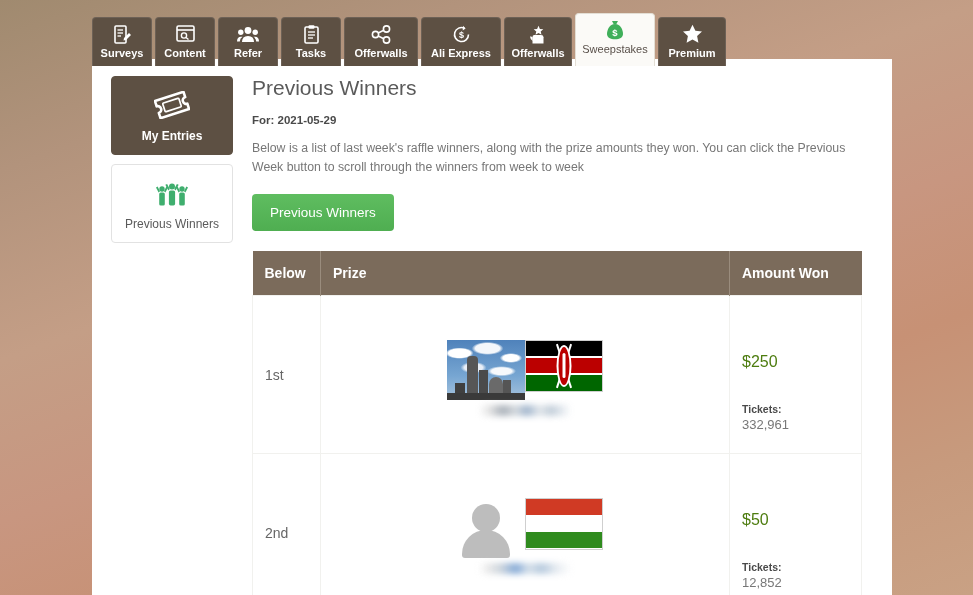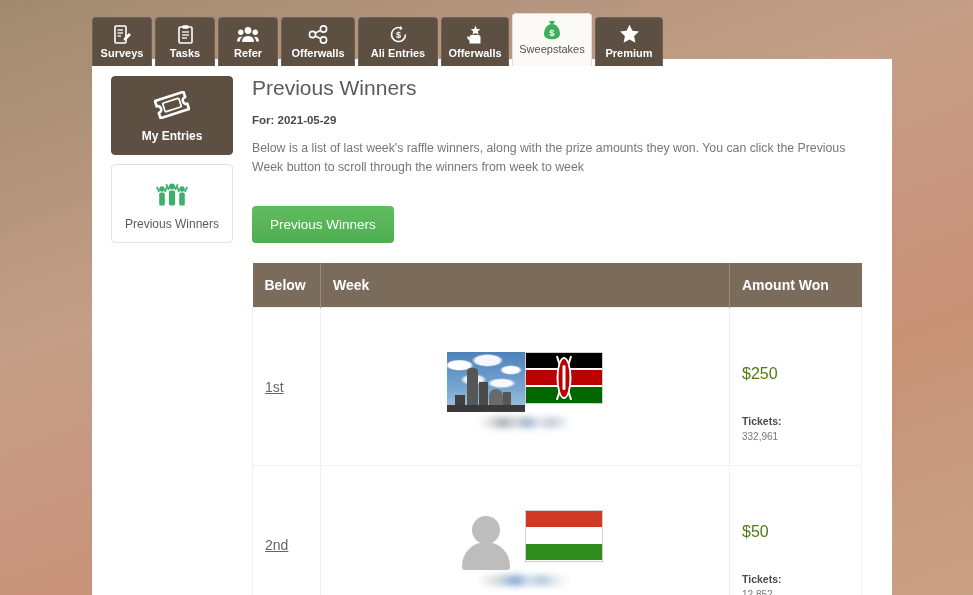--- a/index.html
+++ b/index.html
@@ -147,21 +147,21 @@
   .for-date {
     font-size: 11.5px;
     font-weight: bold;
     color: #4a4a4a;
     margin-bottom: 13px;
   }
   .desc {
     font-size: 12.3px;
     line-height: 19px;
     color: #777777;
-    margin-bottom: 29px;
+    margin-bottom: 17px;
     max-width: 618px;
   }
   .btn-prev {
     display: inline-block;
     background: #5cb85c;
     background: linear-gradient(180deg,#5fbd60 0%,#4fae51 100%);
     color: #ffffff;
     font-size: 13.5px;
     padding: 11px 18px;
     border: none;
@@ -194,21 +194,20 @@
 
   .winners-table tbody td {
     border: 1px solid #f1f1ee;
     padding: 14px 12px;
     vertical-align: middle;
     background: #ffffff;
   }
   .cell-prize {
     font-size: 14px;
     color: #666666;
-    text-decoration: underline;
   }
   .cell-user {
     text-align: center;
     height: 158px;
   }
   .cell-amount {
     vertical-align: top;
     padding-top: 50px !important;
   }
   .amount-value {
@@ -217,21 +216,21 @@
     margin-bottom: 31px;
   }
   .tickets-label {
     font-size: 10.5px;
     font-weight: bold;
     color: #4a4a4a;
     line-height: 15px;
     margin-top: 12px;
   }
   .tickets-value {
-    font-size: 10px;
+    font-size: 13px;
     color: #777777;
     line-height: 15px;
   }
 
   .user-block {
     display: flex;
     flex-direction: column;
     align-items: center;
     justify-content: flex-start;
     padding-top: 6px;
@@ -377,48 +376,59 @@
           <rect x="1" y="1" width="11" height="17" rx="1" fill="none" stroke="#fff" stroke-width="1.6"></rect>
           <line x1="3.5" y1="5" x2="9" y2="5" stroke="#fff" stroke-width="1.3"></line>
           <line x1="3.5" y1="8" x2="9" y2="8" stroke="#fff" stroke-width="1.3"></line>
           <line x1="3.5" y1="11" x2="7" y2="11" stroke="#fff" stroke-width="1.3"></line>
           <path d="M10 13 L15 8 L17 10 L12 15 L9.5 15.5 Z" fill="#fff"></path>
         </svg>
     </span>
     <span class="t-label">Surveys</span>
   </div>
 
-
   <div class="tab">
     <span class="t-icon">
-      <svg width="15" height="19" viewBox="0 0 15 19">
-          <rect x="1" y="2" width="13" height="16" rx="1.2" fill="none" stroke="#fff" stroke-width="1.6"></rect>
-          <rect x="4.5" y="0.3" width="6" height="3.4" rx="1" fill="#fff"></rect>
-          <line x1="4" y1="7" x2="11" y2="7" stroke="#fff" stroke-width="1.3"></line>
-          <line x1="4" y1="10" x2="11" y2="10" stroke="#fff" stroke-width="1.3"></line>
-          <line x1="4" y1="13" x2="9" y2="13" stroke="#fff" stroke-width="1.3"></line>
-        </svg>
-    </span>
-    <span class="t-label">Tasks</span>
+      <svg width="19" height="18" viewBox="0 0 19 18">
+          <rect x="1" y="1" width="17" height="15" rx="1.5" fill="none" stroke="#fff" stroke-width="1.6"></rect>
+          <line x1="1" y1="5" x2="18" y2="5" stroke="#fff" stroke-width="1.6"></line>
+          <circle cx="8" cy="10.5" r="2.6" fill="none" stroke="#fff" stroke-width="1.4"></circle>
+          <line x1="10" y1="12.5" x2="12.5" y2="14.5" stroke="#fff" stroke-width="1.5"></line>
+        </svg>
+    </span>
+    <span class="t-label">Content</span>
   </div>
 
   <div class="tab">
     <span class="t-icon">
       <svg width="22" height="17" viewBox="0 0 22 17">
           <circle cx="11" cy="4.5" r="3.4" fill="#fff"></circle>
           <path d="M5 16 Q5 10 11 10 Q17 10 17 16 Z" fill="#fff"></path>
           <circle cx="3.8" cy="6.2" r="2.7" fill="#fff"></circle>
           <path d="M0 15.5 Q0 10.8 4 10.8 L5.5 10.8 Q2.8 12.4 2.8 15.5 Z" fill="#fff"></path>
           <circle cx="18.2" cy="6.2" r="2.7" fill="#fff"></circle>
           <path d="M22 15.5 Q22 10.8 18 10.8 L16.5 10.8 Q19.2 12.4 19.2 15.5 Z" fill="#fff"></path>
         </svg>
     </span>
     <span class="t-label">Refer</span>
   </div>
 
+  <div class="tab">
+    <span class="t-icon">
+      <svg width="15" height="19" viewBox="0 0 15 19">
+          <rect x="1" y="2" width="13" height="16" rx="1.2" fill="none" stroke="#fff" stroke-width="1.6"></rect>
+          <rect x="4.5" y="0.3" width="6" height="3.4" rx="1" fill="#fff"></rect>
+          <line x1="4" y1="7" x2="11" y2="7" stroke="#fff" stroke-width="1.3"></line>
+          <line x1="4" y1="10" x2="11" y2="10" stroke="#fff" stroke-width="1.3"></line>
+          <line x1="4" y1="13" x2="9" y2="13" stroke="#fff" stroke-width="1.3"></line>
+        </svg>
+    </span>
+    <span class="t-label">Tasks</span>
+  </div>
+
   <div class="tab wider">
     <span class="t-icon">
       <svg width="21" height="19" viewBox="0 0 21 19">
           <circle cx="15.5" cy="4" r="3.1" fill="none" stroke="#fff" stroke-width="1.6"></circle>
           <circle cx="15.5" cy="15" r="3.1" fill="none" stroke="#fff" stroke-width="1.6"></circle>
           <circle cx="4.5" cy="9.5" r="3.1" fill="none" stroke="#fff" stroke-width="1.6"></circle>
           <line x1="7.2" y1="8" x2="12.8" y2="5.3" stroke="#fff" stroke-width="1.5"></line>
           <line x1="7.2" y1="11" x2="12.8" y2="13.7" stroke="#fff" stroke-width="1.5"></line>
         </svg>
     </span>
@@ -426,21 +436,21 @@
   </div>
 
   <div class="tab widest">
     <span class="t-icon">
       <svg width="19" height="19" viewBox="0 0 19 19">
           <path d="M16.5 9.5 A7 7 0 1 1 12.5 3.2" fill="none" stroke="#fff" stroke-width="1.6"></path>
           <path d="M11 0.8 L13.6 3.4 L10.7 5.4 Z" fill="#fff"></path>
           <text x="9.5" y="13.2" font-family="Liberation Sans, sans-serif" font-size="9" font-weight="bold" fill="#fff" text-anchor="middle">$</text>
         </svg>
     </span>
-    <span class="t-label">Ali Entries</span>
+    <span class="t-label">Ali Express</span>
   </div>
 
   <div class="tab wide">
     <span class="t-icon">
       <svg width="20" height="19" viewBox="0 0 20 19">
           <path d="M10.5 0.8 L11.9 4 L15.3 4.2 L12.7 6.5 L13.5 9.8 L10.5 8 L7.5 9.8 L8.3 6.5 L5.7 4.2 L9.1 4 Z" fill="#fff"></path>
           <path d="M4.5 18.5 L4.5 12 Q4.5 10 6.3 10 L13 10 Q15.5 10 15.5 12.3 L15.5 18.5 Z" fill="#fff"></path>
           <path d="M2 11.5 Q3.8 11 4.6 12.6 L4.6 16 Q2.4 15 2 11.5 Z" fill="#fff"></path>
         </svg>
     </span>
@@ -520,21 +530,21 @@
 
       <table class="winners-table">
         <colgroup>
           <col class="col-prize">
             <col class="col-user">
             <col class="col-amount">
         </colgroup>
         <thead>
           <tr>
             <th>Below</th>
-            <th>Week</th>
+            <th>Prize</th>
             <th>Amount Won</th>
           </tr>
         </thead>
         <tbody>
 
           <tr>
             <td class="cell-prize">1st</td>
             <td class="cell-user">
               <div class="user-block">
                 <div class="user-media">

